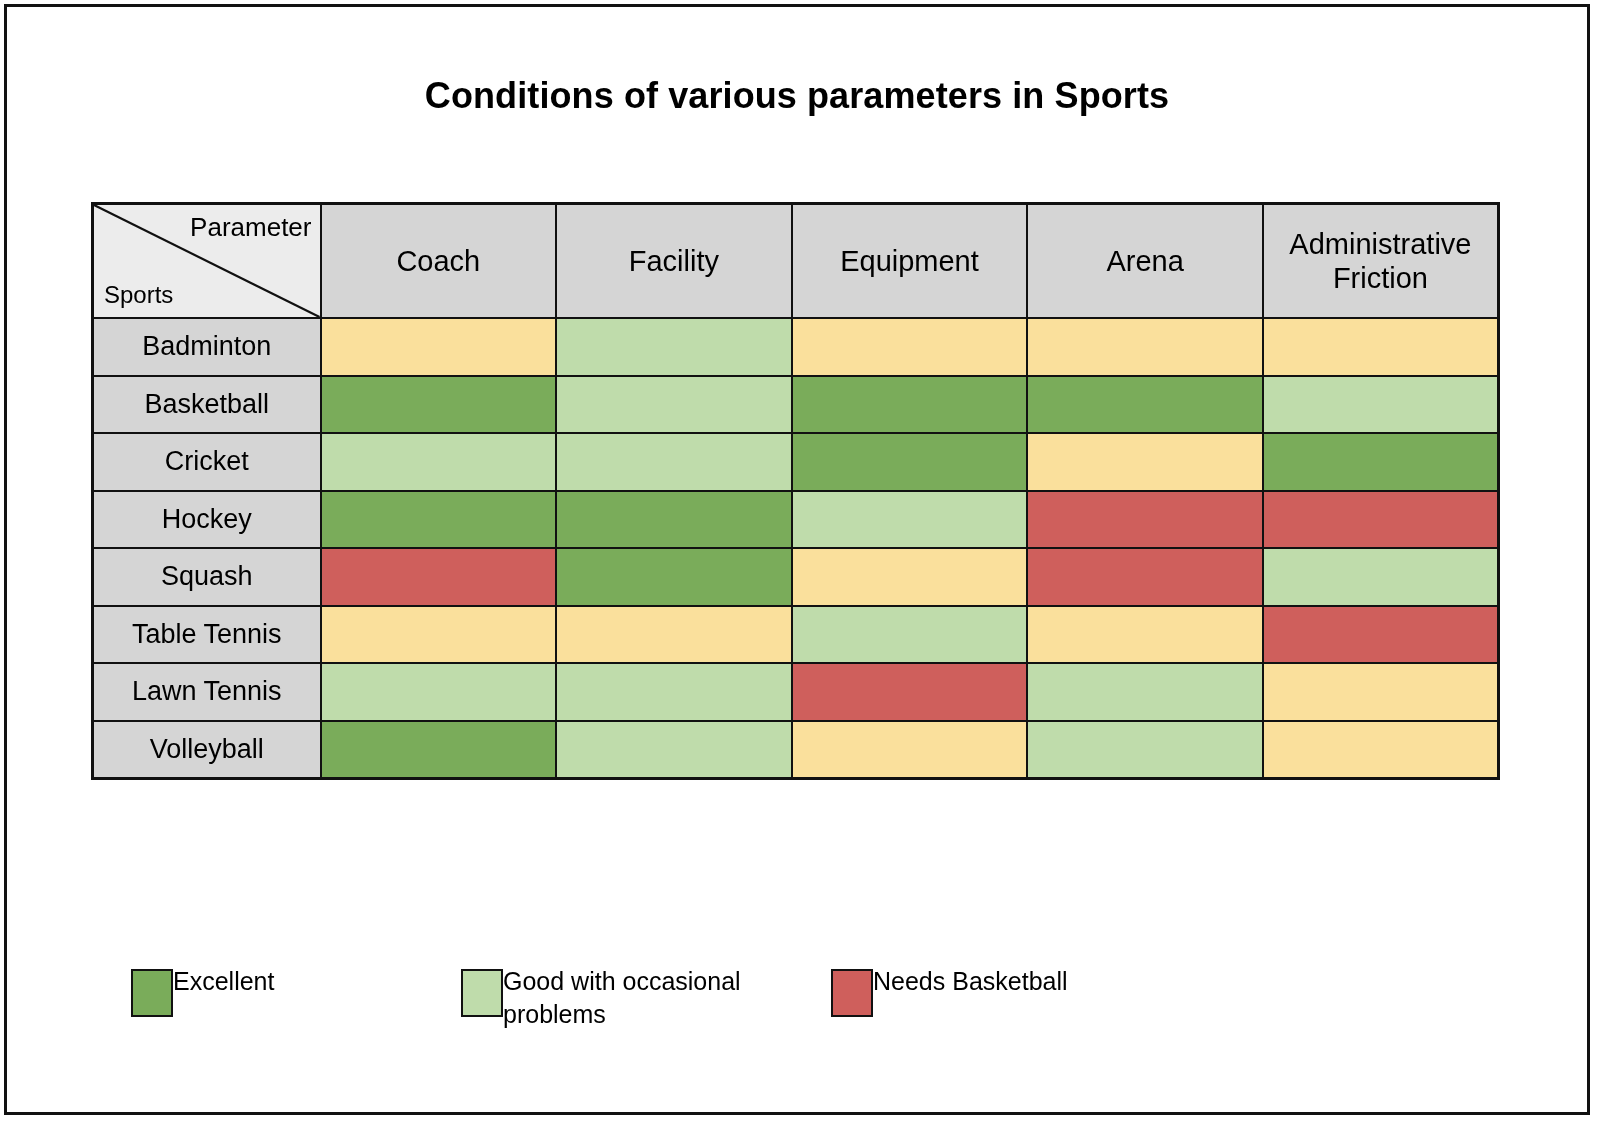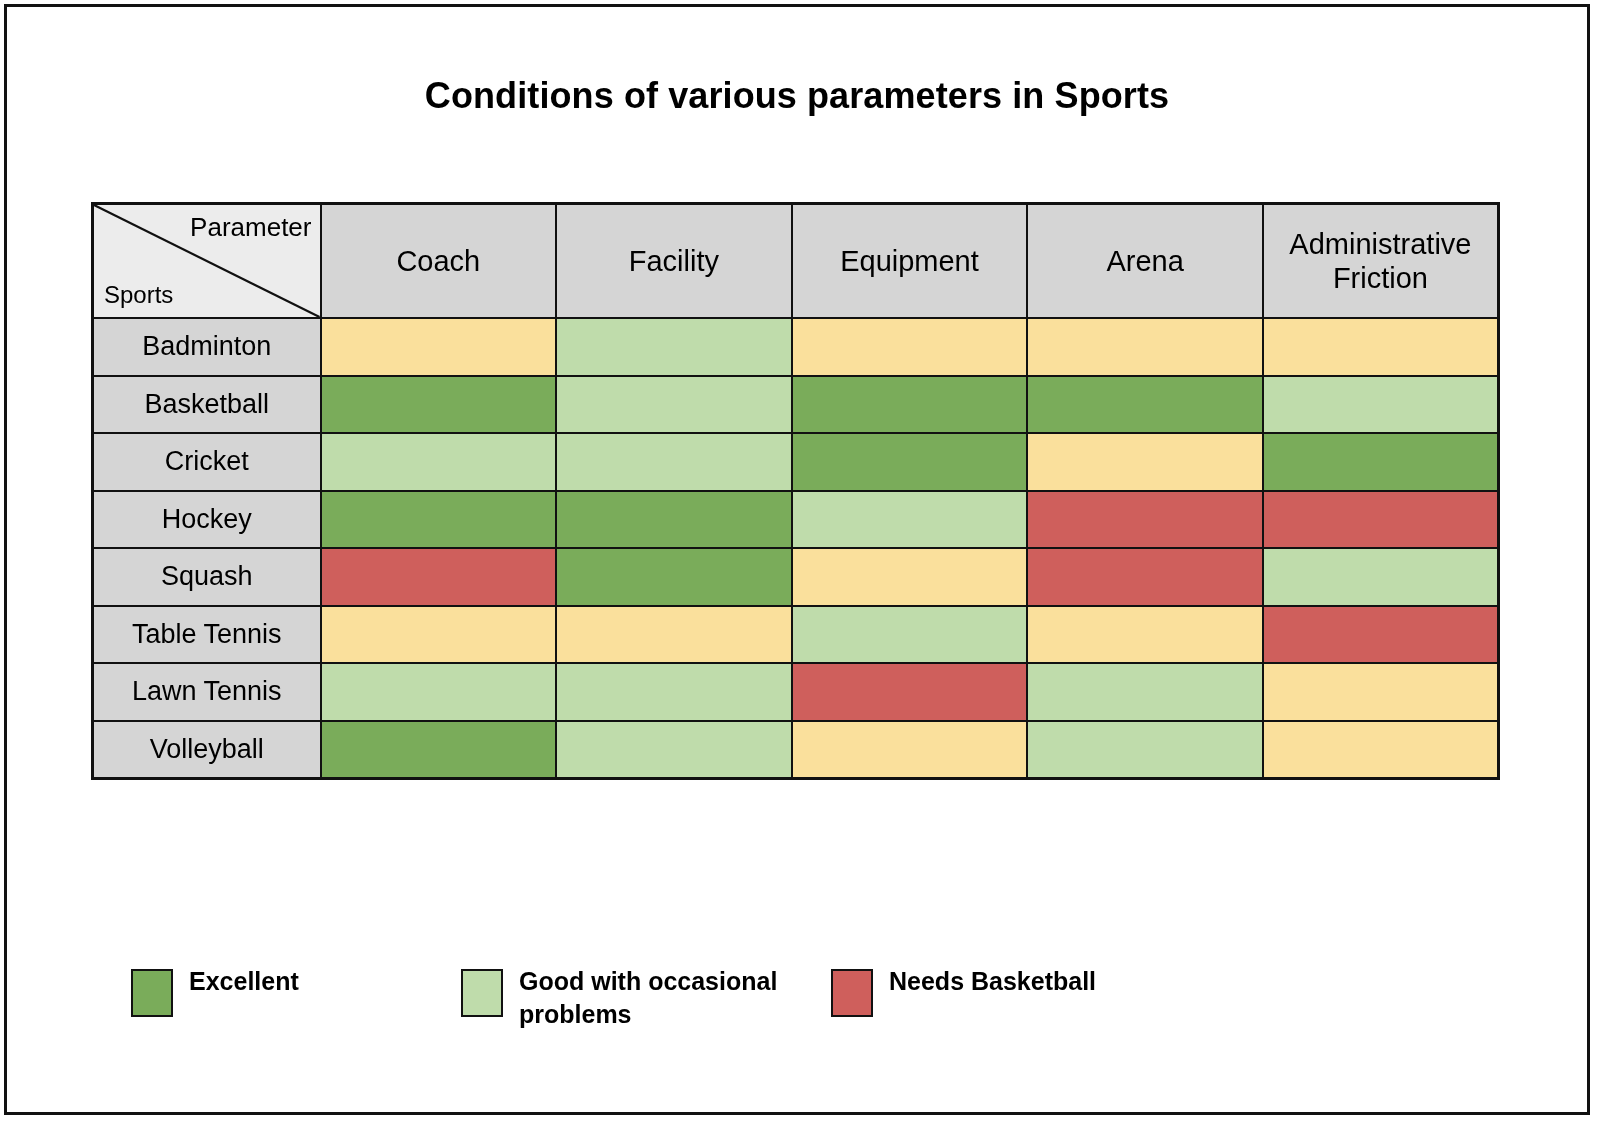--- a/index.html
+++ b/index.html
@@ -135,26 +135,24 @@
   .legend-item:nth-child(4) { width: 300px; }
 
   .legend-swatch {
     width: 38px;
     height: 44px;
     border: 2px solid #111111;
     flex: 0 0 auto;
     margin-top: 4px;
   }
   .legend-label {
-    margin-left: 16px;
     font-size: 25px;
     color: #000;
     line-height: 1.32;
     max-width: 275px;
-    font-weight: bold;
   }
 </style>
 </head>
 <body>
 
 <div id="page">
 
   <div id="chart-title">Conditions of various parameters in Sports</div>
 
   <div id="matrix-wrap">

